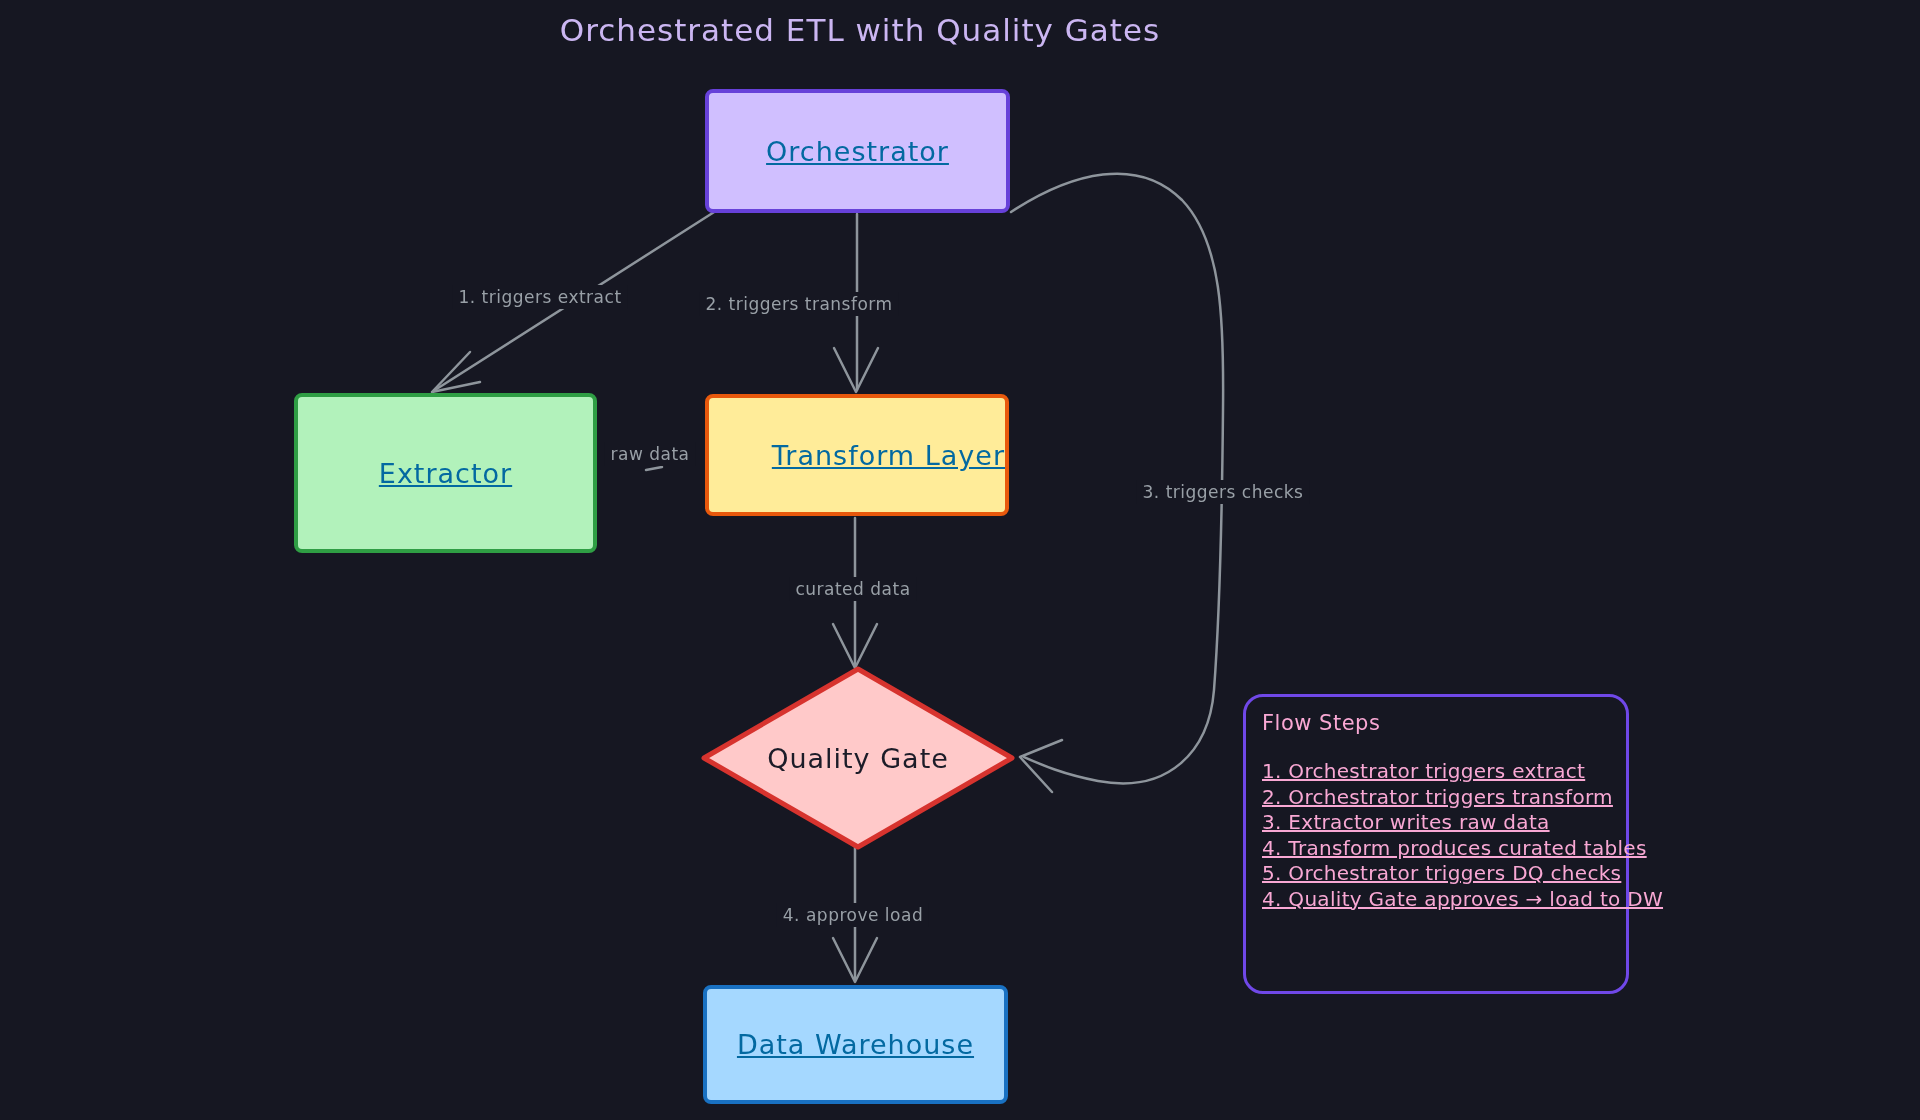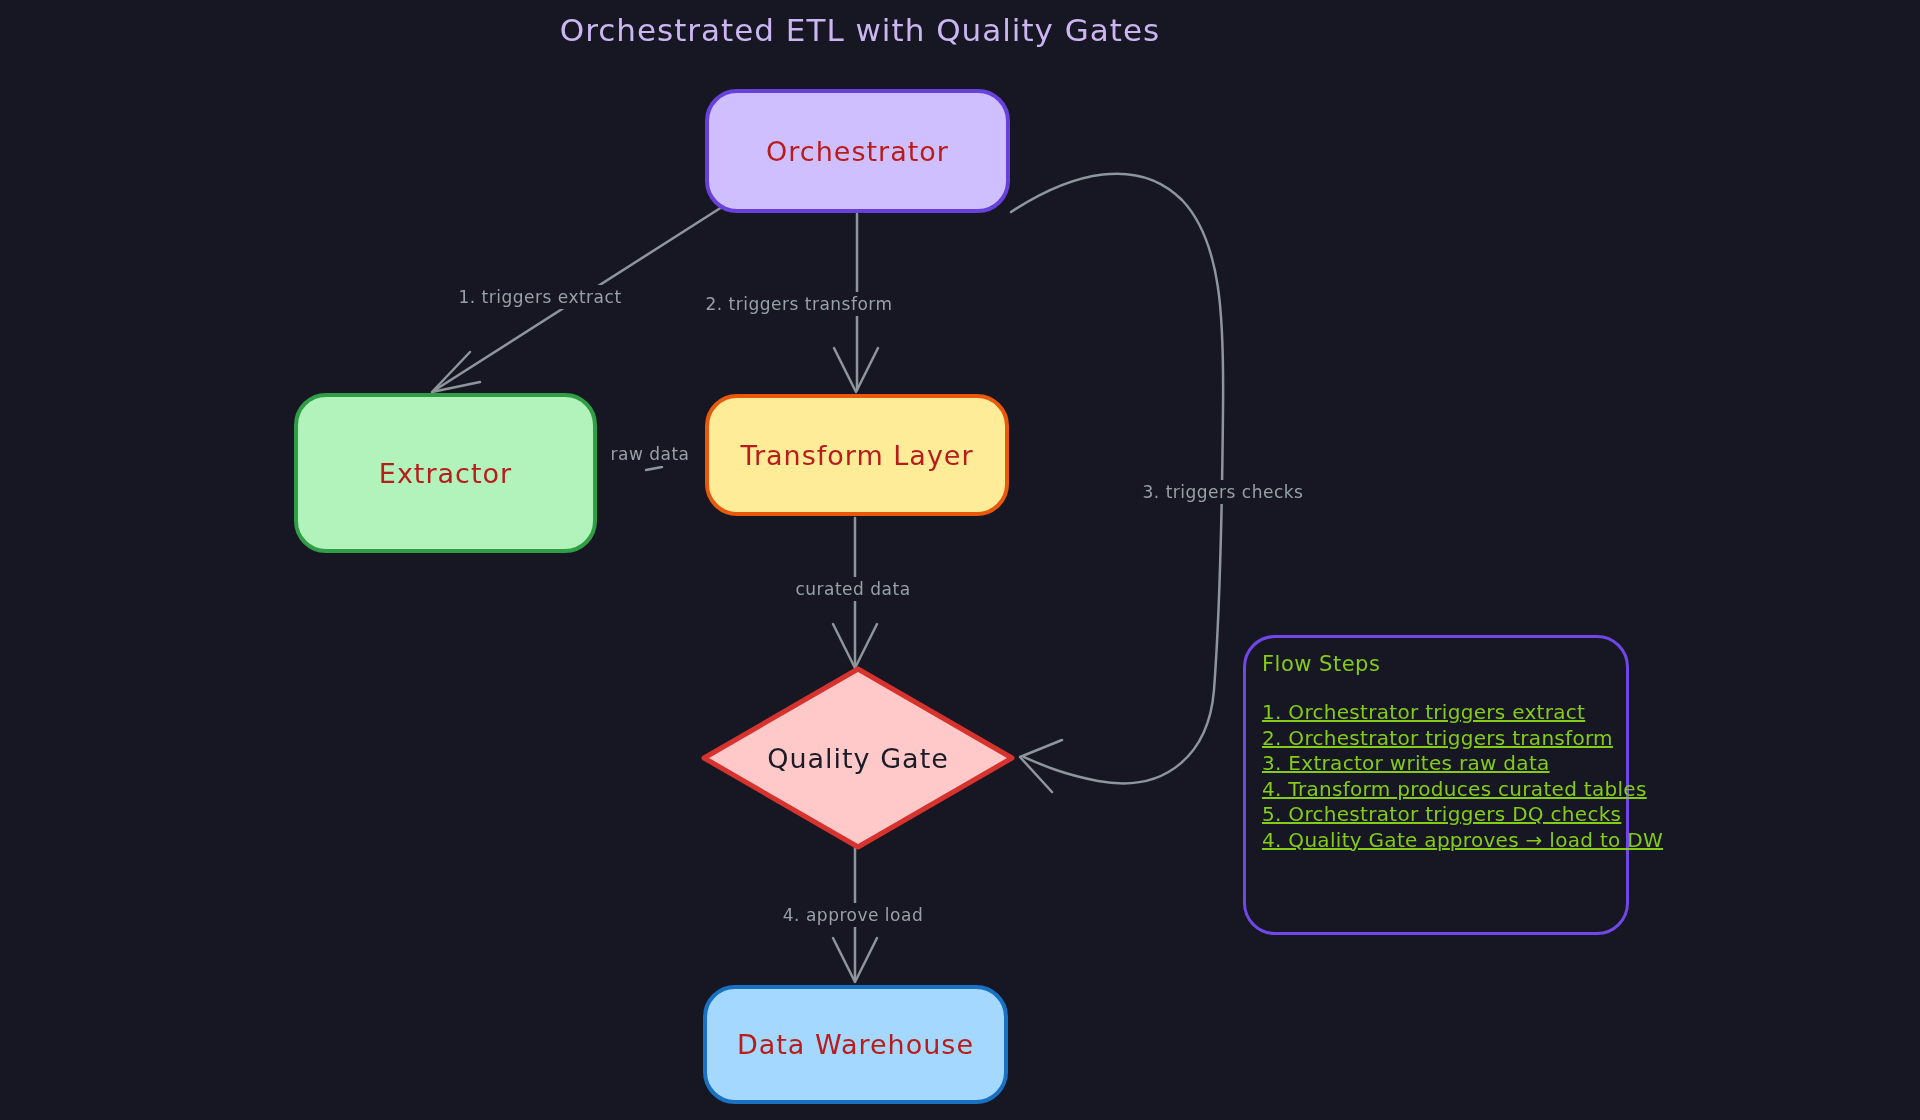--- a/index.html
+++ b/index.html
@@ -7,44 +7,45 @@
     position:relative;width:1920px;height:1120px;overflow:hidden;
     background:#161722;
     font-family:"DejaVu Sans", sans-serif;
   }
   .page-title{
     position:absolute;left:0;top:12px;width:1720px;text-align:center;
     font-size:31px;letter-spacing:1px;color:#cbb6f2;font-weight:normal;
   }
   .node{
     position:absolute;display:flex;align-items:center;justify-content:center;
-    border:4px solid;border-radius:32px;
-    color:#b91c1c;font-size:27px;letter-spacing:1px;
+    border:4px solid;border-radius:8px;
+    color:#0369a1;font-size:27px;letter-spacing:1px;
     box-sizing:border-box;
+    text-decoration:underline;
   }
   #node-orchestrator{left:705px;top:89px;width:305px;height:124px;}
   #node-extractor{left:294px;top:393px;width:303px;height:160px;}
-  #node-transform{left:705px;top:394px;width:304px;height:122px;}
+  #node-transform{left:705px;top:394px;width:304px;height:122px;justify-content:flex-end;}
   #node-warehouse{left:703px;top:985px;width:305px;height:119px;}
   .edge-layer{position:absolute;left:0;top:0;width:1920px;height:1120px;}
   .edge-label{
     position:absolute;transform:translate(-50%,-50%);
     background:#161722;padding:2px 6px;
     color:#99a0a7;font-size:17px;letter-spacing:0.5px;white-space:nowrap;
   }
   #diamond-wrap{position:absolute;left:693px;top:660px;width:330px;height:196px;}
   #diamond-label{
     position:absolute;left:693px;top:660px;width:330px;height:196px;
     display:flex;align-items:center;justify-content:center;
     color:#1c1c28;font-size:27px;letter-spacing:1px;
   }
   .panel{
-    position:absolute;left:1243px;top:635px;width:386px;height:300px;
-    border:3px solid #7048e8;border-radius:32px;box-sizing:border-box;
-    color:#84cc16;
+    position:absolute;left:1243px;top:694px;width:386px;height:300px;
+    border:3px solid #7048e8;border-radius:20px;box-sizing:border-box;
+    color:#f9a8d4;
   }
   .panel-title{
     position:absolute;left:16px;top:14px;font-size:21px;letter-spacing:0.5px;
   }
   .panel-steps{
     position:absolute;left:16px;top:62px;margin:0;padding:0;list-style:none;
     font-size:20px;line-height:25.5px;letter-spacing:0.3px;white-space:nowrap;text-decoration:underline;
   }
 </style>
 </head>

